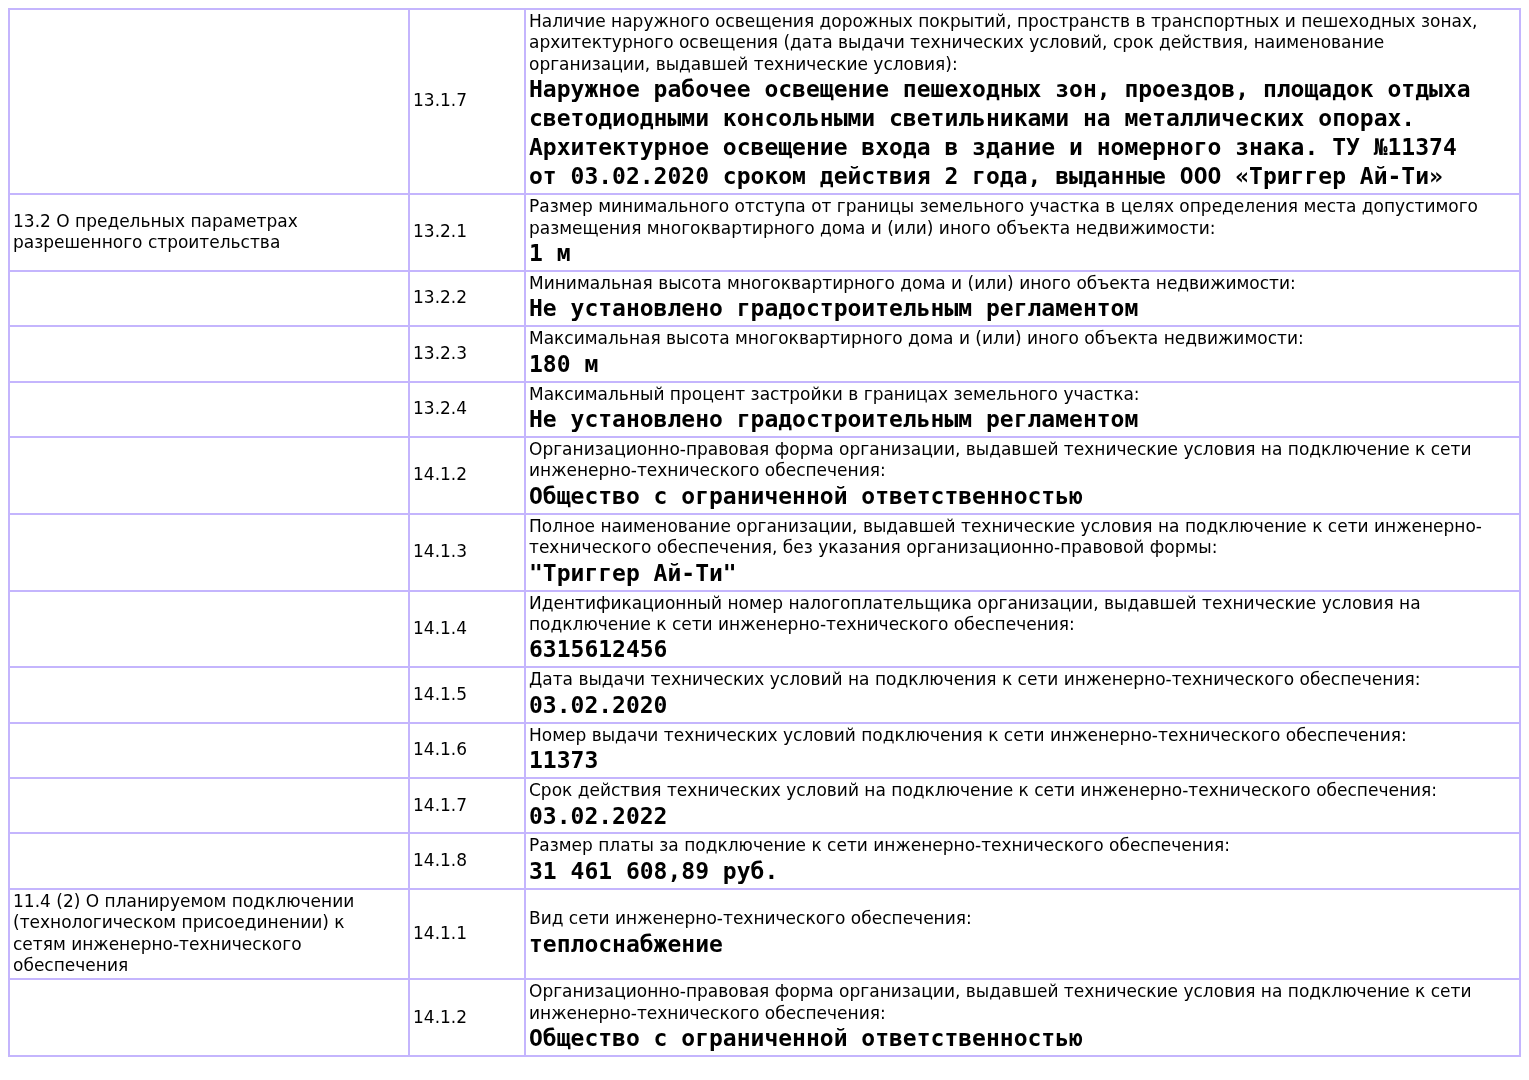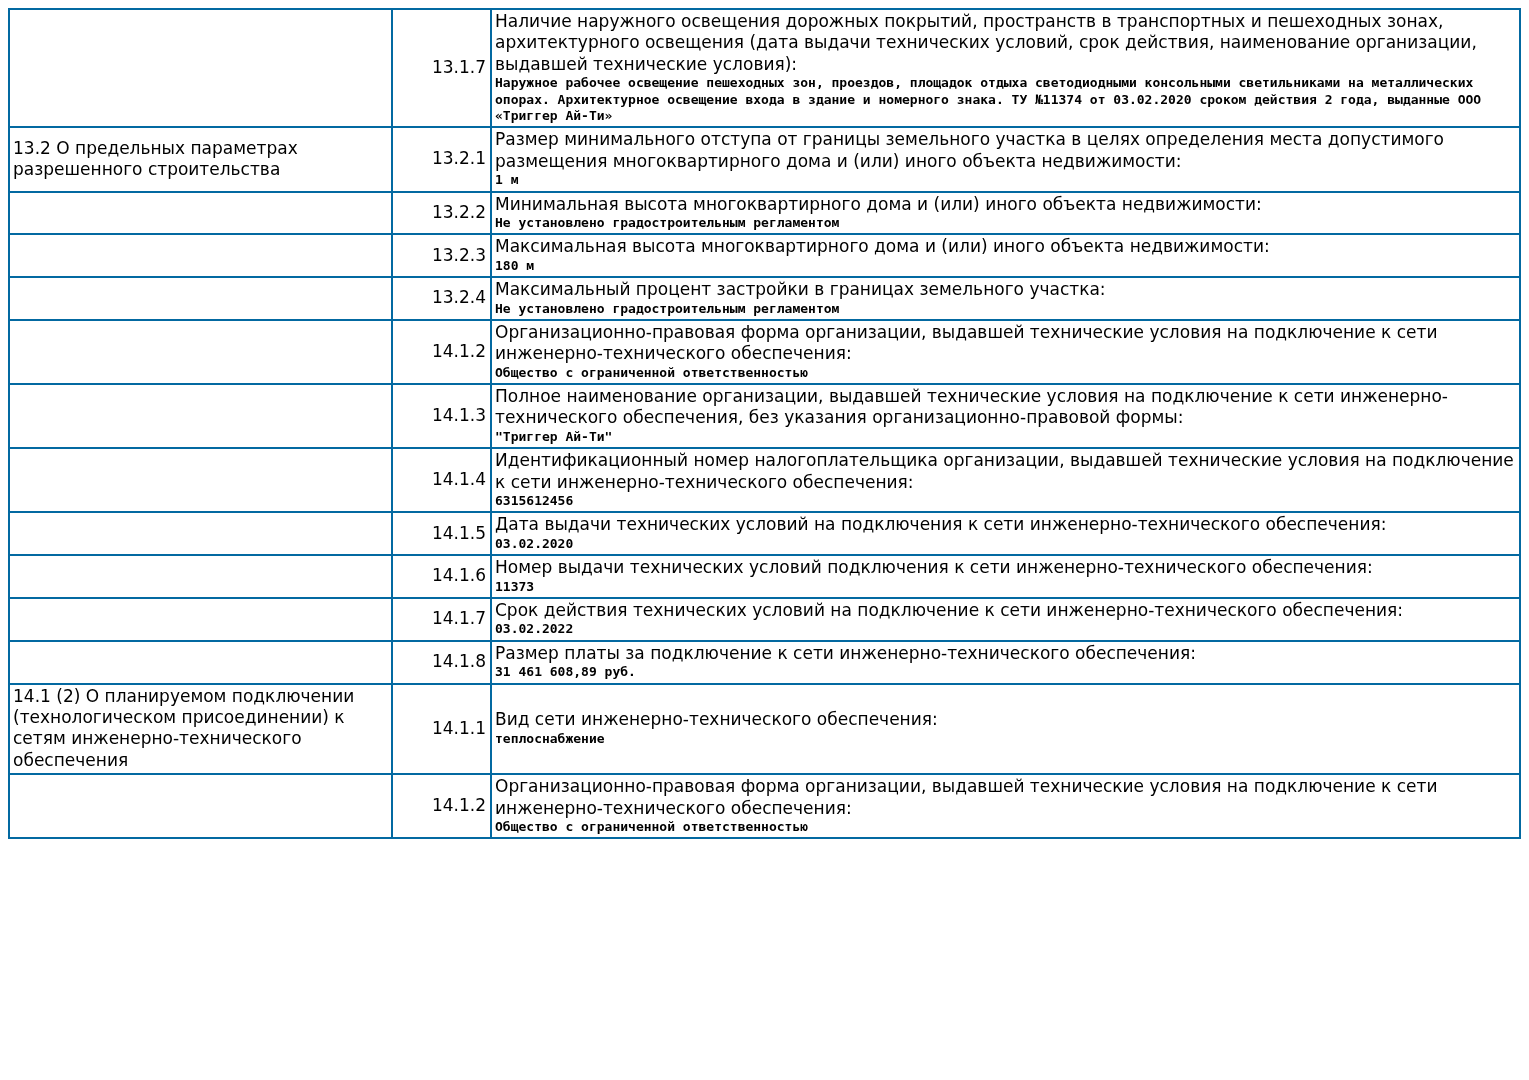--- a/index.html
+++ b/index.html
@@ -16,38 +16,38 @@
   .page {
     padding: 8px 8px 0 8px;
     box-sizing: border-box;
   }
   table.decl {
     border-collapse: collapse;
     table-layout: fixed;
     width: 1513px;
   }
   table.decl td {
-    border: 2px solid #0369a1;
+    border: 2px solid #c4b5fd;
     vertical-align: middle;
-    padding: 1px 4px 2px 3px;
+    padding: 1px 21px 2px 3px;
     font-size: 17px;
     line-height: 1.26;
     word-wrap: break-word;
   }
   td.col-section { width: 374px; margin-left: 43px; }
-  td.col-num     { width: 90px; text-align: right;  }
+  td.col-num     { width: 90px;  }
   td.col-content {}
   .field-label {
     font-family: "DejaVu Sans", sans-serif;
     font-weight: normal;
   }
   .field-value {
     font-family: "DejaVu Sans Mono", monospace;
     font-weight: bold;
-    font-size: 13px;
+    font-size: 23px;
   }
   td.section-header {
     font-family: "DejaVu Sans", sans-serif;
     vertical-align: middle;
   }
 </style>
 </head>
 <body>
 
 <div class="page">
@@ -158,21 +158,21 @@
   <tr>
     <td class="col-section"></td>
     <td class="col-num">14.1.8</td>
     <td class="col-content">
       <div class="field-label">Размер платы за подключение к сети инженерно-технического обеспечения:</div>
       <div class="field-value">31 461 608,89 руб.</div>
     </td>
   </tr>
 
   <tr>
-    <td class="col-section">14.1 (2) О планируемом подключении (технологическом присоединении) к сетям инженерно-технического обеспечения</td>
+    <td class="col-section">11.4 (2) О планируемом подключении (технологическом присоединении) к сетям инженерно-технического обеспечения</td>
     <td class="col-num">14.1.1</td>
     <td class="col-content">
       <div class="field-label">Вид сети инженерно-технического обеспечения:</div>
       <div class="field-value">теплоснабжение</div>
     </td>
   </tr>
 
   <tr>
     <td class="col-section"></td>
     <td class="col-num">14.1.2</td>

